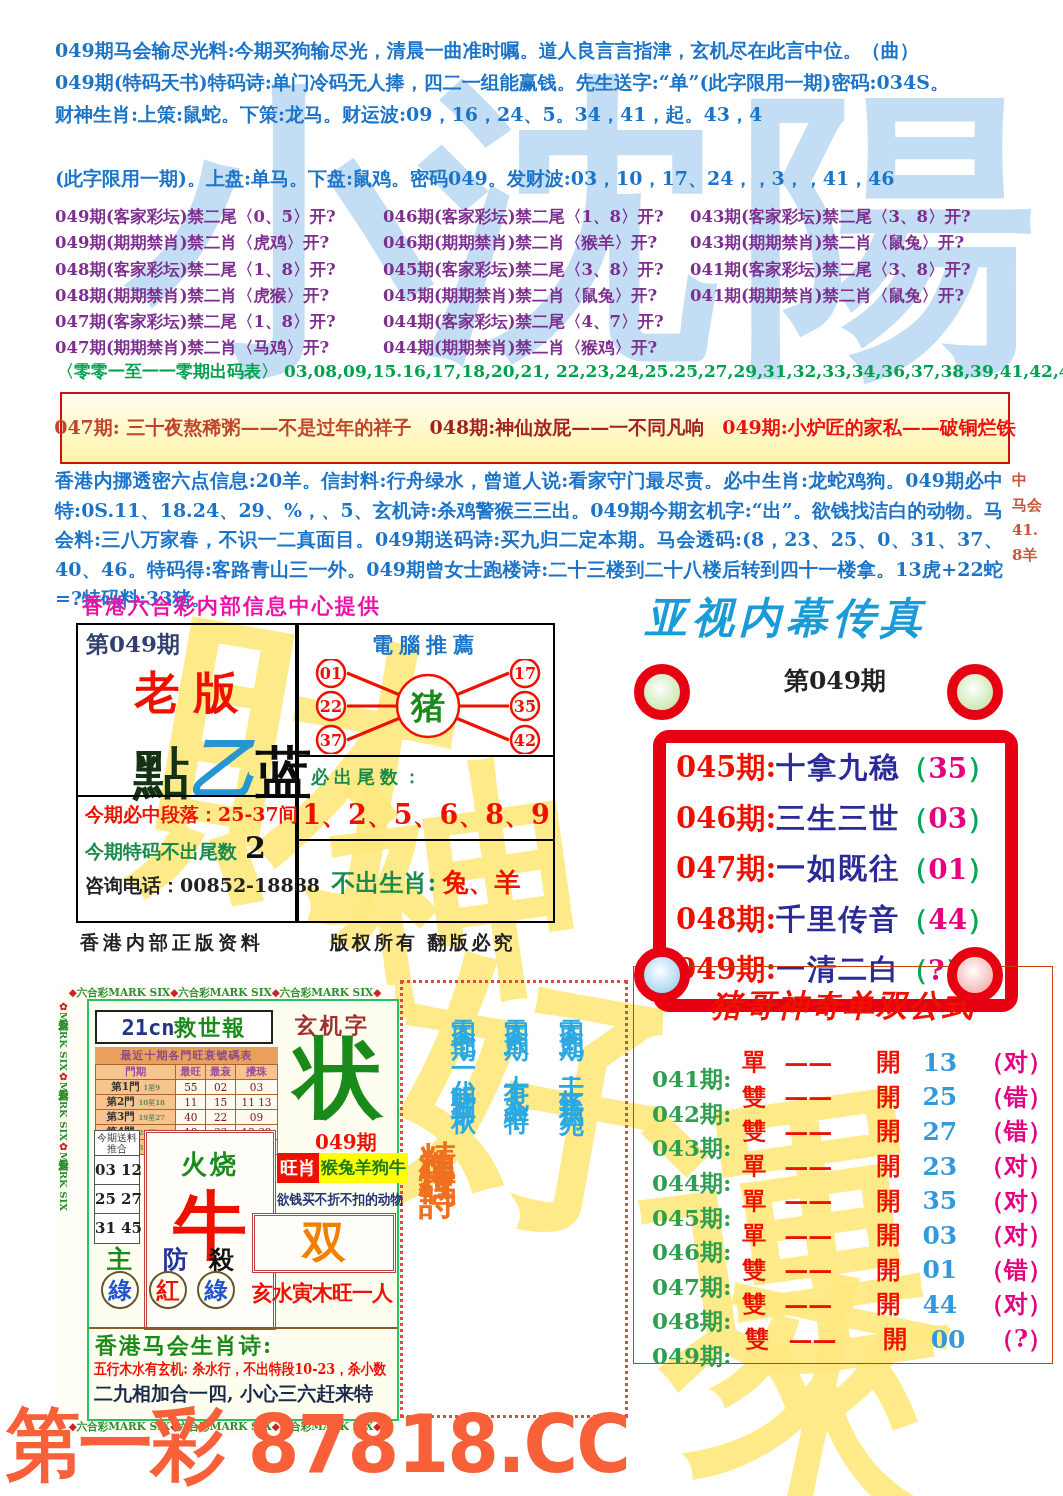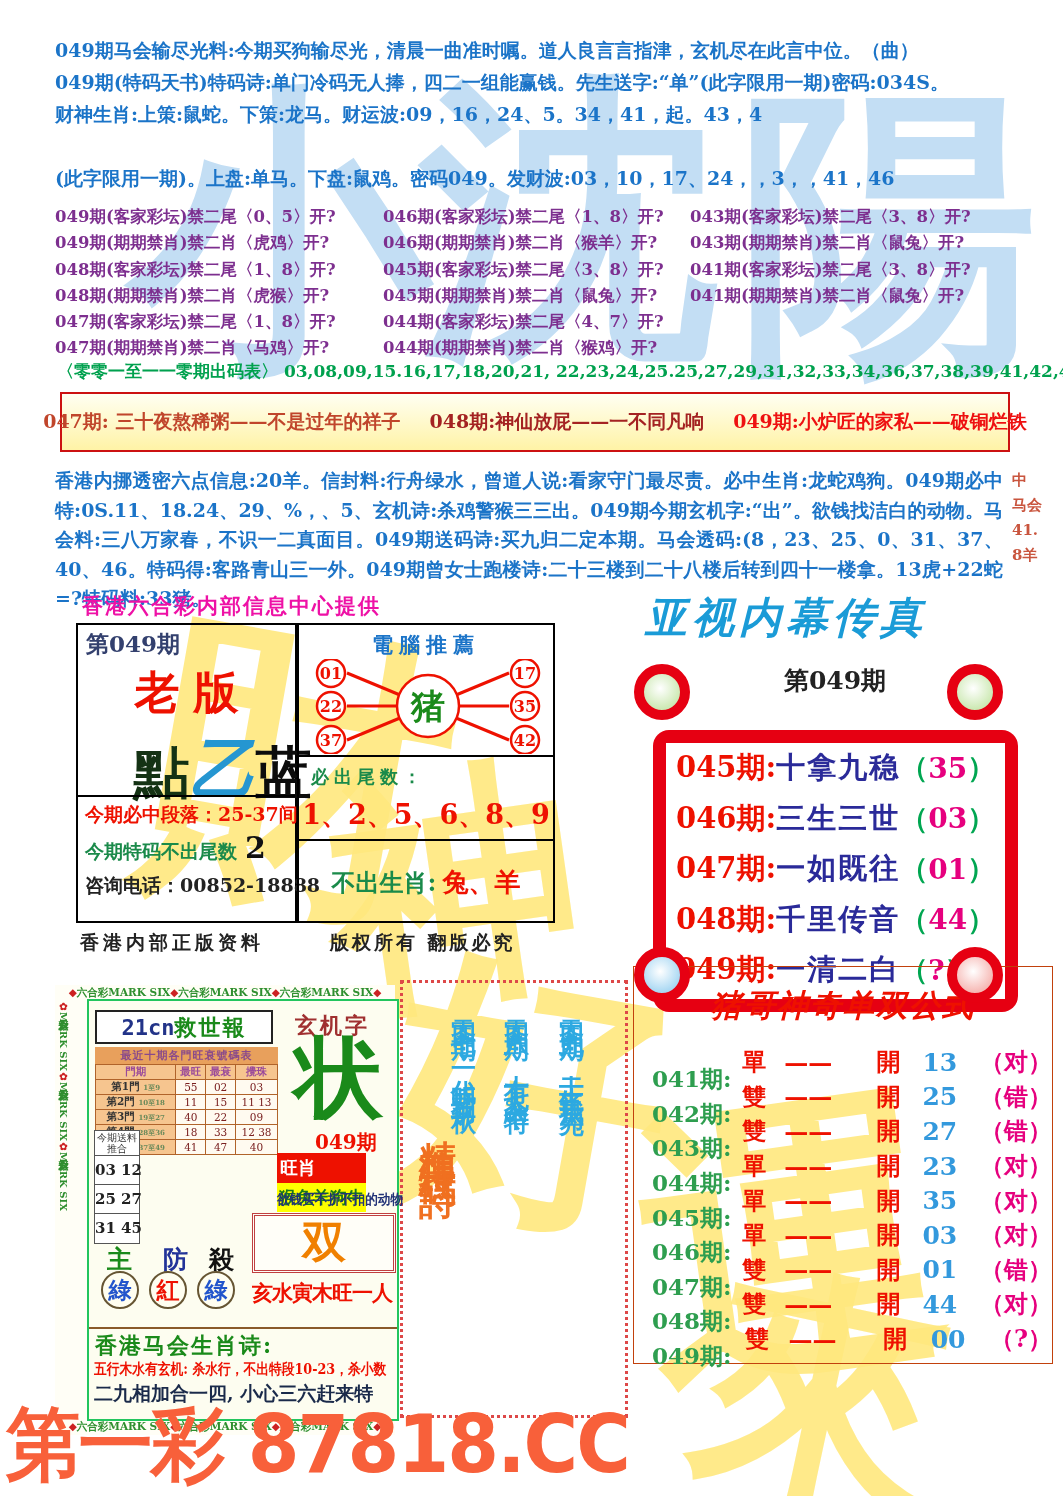--- a/index.html
+++ b/index.html
@@ -15,23 +15,23 @@
 
   
   .topline { position:absolute; left:55px; color:#1b74c8; font-size:19px; font-weight:700; white-space:nowrap; }
 
   
   .bancol { position:absolute; top:206px; color:#7d2f8f; font-size:16.5px; font-weight:700; }
   .bancol div { height:26.3px; white-space:nowrap; }
 
   .chuma { position:absolute; left:57px; top:360px; color:#00a14e; font-size:17px; font-weight:800; white-space:nowrap; }
 
-  .riddlebox { position:absolute; left:60px; top:392px; width:950px; height:60px; border:2px solid #cc1111;
+  .riddlebox { position:absolute; left:60px; top:392px; width:950px; height:72px; border:2px solid #cc1111;
     background:linear-gradient(#fffff2,#fff3a6); display:flex; align-items:center; justify-content:center;
-    gap:29px; font-size:19px; font-weight:800; white-space:nowrap; }
+    gap:18px; font-size:19px; font-weight:800; white-space:nowrap; }
   .riddle1 { color:#c0452b; } .riddle2 { color:#a42222; } .riddle3 { color:#ee1111; }
 
   .paragraph { position:absolute; left:55px; top:466px; width:948px; color:#1b74c8; font-size:19px;
     line-height:29.5px; font-weight:700; text-align:justify; }
   .sidenote { position:absolute; left:1012px; top:468px; width:50px; color:#c9553e; font-size:15px;
     font-weight:800; line-height:25px; }
 
   .provider { position:absolute; left:82px; top:592px; color:#ee11a6; font-size:21px; font-weight:900; letter-spacing:2px; white-space:nowrap; }
 
   
@@ -113,21 +113,21 @@
   table.jtable td.hdr { background:#f6c58f; color:#9a4a9a; font-weight:800; }
   .rng { font-size:7px; color:#6a8a5a; }
   .songliao { position:absolute; left:5px; top:129px; width:46px; border:1px solid #555; background:#fff; }
   .songliao .sl-label { font-size:10px; color:#333; text-align:center; border-bottom:1px solid #555; padding:1px 0; line-height:11px; }
   .songliao .sl-v { font-size:15px; font-weight:800; color:#222; text-align:center; border-bottom:1px solid #555; height:29px; line-height:29px; white-space:nowrap; }
   .songliao .sl-v:last-child { border-bottom:none; }
   .huoshao { position:absolute; left:55px; top:129px; width:132px; height:200px; border:3px double #c04040; background:#fffef8; text-align:center; }
   .huoshao .hs { color:#1a8a1a; font-size:26px; font-weight:800; margin-top:14px; letter-spacing:3px; }
   .huoshao .niu { color:#ee1100; font-size:74px; font-weight:900; line-height:86px; }
   .jsb-issue { position:absolute; left:226px; top:128px; color:#ee1100; font-size:20px; font-weight:800; }
-  .wangxiao { position:absolute; left:188px; top:152px; display:flex; align-items:stretch; white-space:nowrap;flex-direction:column; }
+  .wangxiao { position:absolute; left:188px; top:152px; display:flex; align-items:stretch; white-space:nowrap; }
   .wx-l { background:#ee1100; color:#fff; font-size:18px; font-weight:900; padding:3px 3px; }
   .wx-v { background:#ffff00; color:#1a7a1a; font-size:17px; font-weight:900; padding:3px 2px; letter-spacing:0px; }
   .yuqian { position:absolute; left:188px; top:190px; color:#223377; font-size:14px; font-weight:800; white-space:nowrap; transform:scaleX(.9); transform-origin:left; }
   .shuangframe { position:absolute; left:163px; top:212px; width:144px; height:60px; border:3px double #c04040; background:#fffef8; text-align:center; }
   .shuangframe .sh { color:#f08000; font-size:44px; font-weight:900; line-height:52px; }
   .haishui { position:absolute; left:163px; top:278px; color:#ee1100; font-size:21px; font-weight:800; letter-spacing:-1px; white-space:nowrap; }
   .zfs { position:absolute; top:242px; font-size:25px; font-weight:900; }
   .zfs-zhu { left:18px; color:#1a8a1a; } .zfs-fang { left:74px; color:#223399; } .zfs-sha { left:120px; color:#111; }
   .zcirc { position:absolute; top:270px; width:38px; height:38px; border-radius:50%; border:2px solid #665533; background:#fffef0; text-align:center; line-height:34px; font-size:23px; font-weight:900; }
   .zc1 { left:12px; color:#2255cc; } .zc2 { left:60px; color:#ee1100; } .zc3 { left:108px; color:#2255cc; }
@@ -373,20 +373,24 @@
             </table>
         </div>
 
         <div class="songliao">
           <div class="sl-label">今期送料推合</div>
           <div class="sl-v">03 12</div>
           <div class="sl-v">25 27</div>
           <div class="sl-v">31 45</div>
         </div>
 
+        <div class="huoshao">
+          <div class="hs">火烧</div>
+          <div class="niu">牛</div>
+        </div>
 
         <div class="jsb-issue">049期</div>
         <div class="wangxiao">
           <span class="wx-l">旺肖</span>
             <span class="wx-v">猴兔羊狗牛</span>
         </div>
         <div class="yuqian">欲钱买不折不扣的动物</div>
         <div class="shuangframe">
           <div class="sh">双</div>
         </div>

